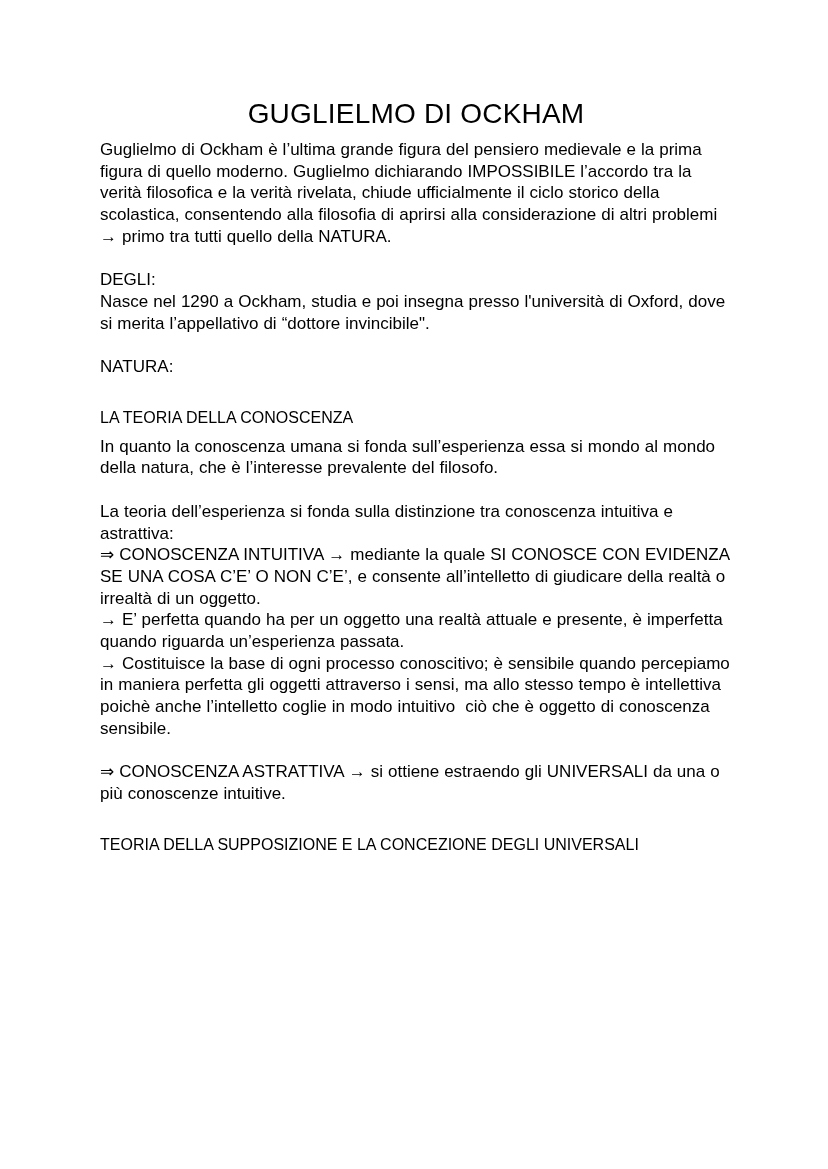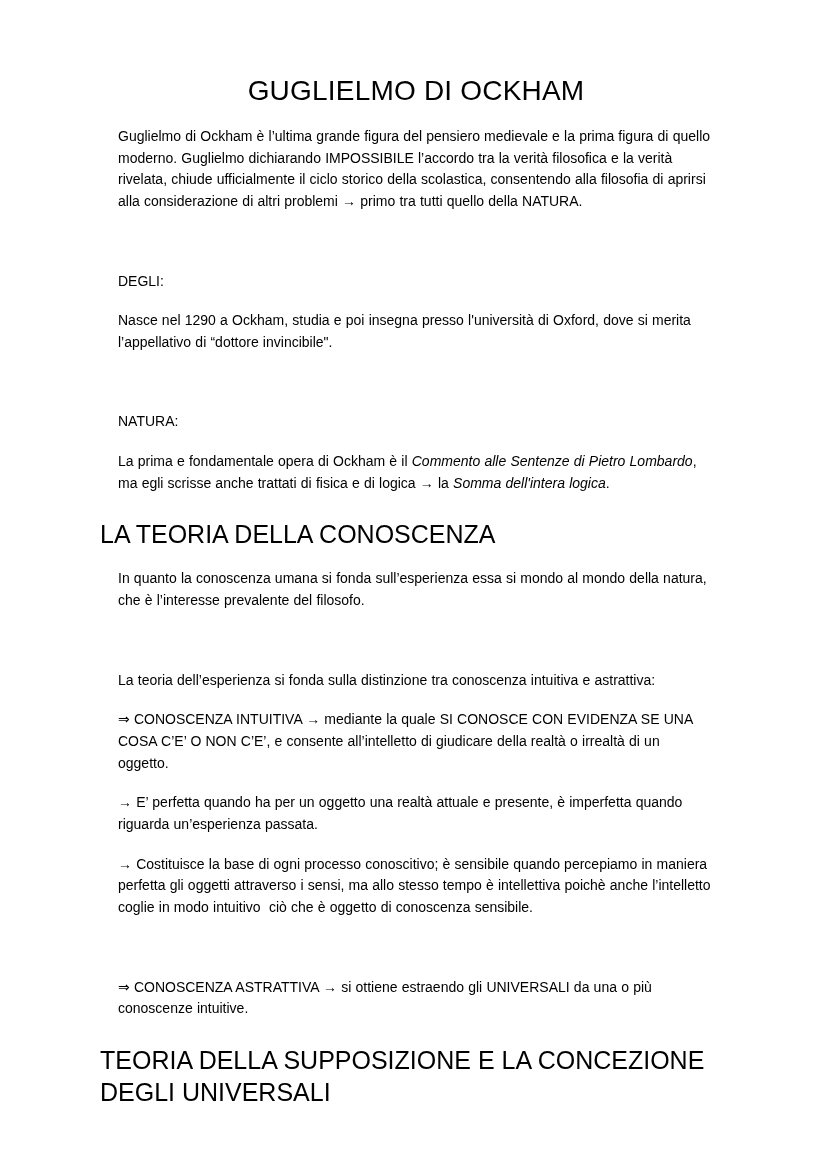--- a/index.html
+++ b/index.html
@@ -10,44 +10,44 @@
   .page {
     position: relative;
     width: 828px;
     height: 1169px;
     background: #ffffff;
     overflow: hidden;
     color: #000000;
     font-family: "Liberation Sans", "DejaVu Sans", sans-serif;
   }
   .content {
-    padding: 74px 96px 0 100px;
+    padding: 97px 96px 0 100px;
     width: 632px;
     box-sizing: content-box;
   }
   .doc-title {
     font-size: 28px;
     line-height: 34px;
     font-weight: 400;
     text-align: center;
     margin: 0 0 8px 0;
     letter-spacing: 0.2px;
   }
   .para {
-    font-size: 14px;
+    font-size: 17px;
     line-height: 21.7px;
-    margin: 18px;
+    margin: 0;
     white-space: pre-wrap;
     word-spacing: 0.3px;
   }
   .blank {
     height: 21.7px;
   }
   .section-heading {
-    font-size: 25px;
+    font-size: 16px;
     line-height: 32px;
     font-weight: 400;
     margin: 24px 0 2px 0;
   }
   .italic {
     font-style: italic;
   }
 </style>
 </head>
 <body>
@@ -60,21 +60,20 @@
     <p class="para">Guglielmo di Ockham è l’ultima grande figura del pensiero medievale e la prima figura di quello moderno. Guglielmo dichiarando IMPOSSIBILE l’accordo tra la verità filosofica e la verità rivelata, chiude ufficialmente il ciclo storico della scolastica, consentendo alla filosofia di aprirsi alla considerazione di altri problemi → primo tra tutti quello della NATURA.</p>
 
     <div class="blank"></div>
 
     <p class="para">DEGLI:</p>
     <p class="para">Nasce nel 1290 a Ockham, studia e poi insegna presso l'università di Oxford, dove si merita l’appellativo di “dottore invincibile".</p>
 
     <div class="blank"></div>
 
     <p class="para">NATURA:</p>
-    <p class="para"><span>La prima e fondamentale opera di Ockham è il </span><span class="italic">Commento alle Sentenze di Pietro Lombardo</span><span>, ma egli scrisse anche trattati di fisica e di logica → la </span><span class="italic">Somma dell'intera logica</span><span>.</span></p>
 
     <h2 class="section-heading">LA TEORIA DELLA CONOSCENZA</h2>
 
     <p class="para">In quanto la conoscenza umana si fonda sull’esperienza essa si mondo al mondo della natura, che è l’interesse prevalente del filosofo.</p>
 
     <div class="blank"></div>
 
     <p class="para">La teoria dell’esperienza si fonda sulla distinzione tra conoscenza intuitiva e astrattiva:</p>
     <p class="para">⇒ CONOSCENZA INTUITIVA → mediante la quale SI CONOSCE CON EVIDENZA SE UNA COSA C’E’ O NON C’E’, e consente all’intelletto di giudicare della realtà o irrealtà di un oggetto.</p>
     <p class="para">→ E’ perfetta quando ha per un oggetto una realtà attuale e presente, è imperfetta quando riguarda un’esperienza passata.</p>

